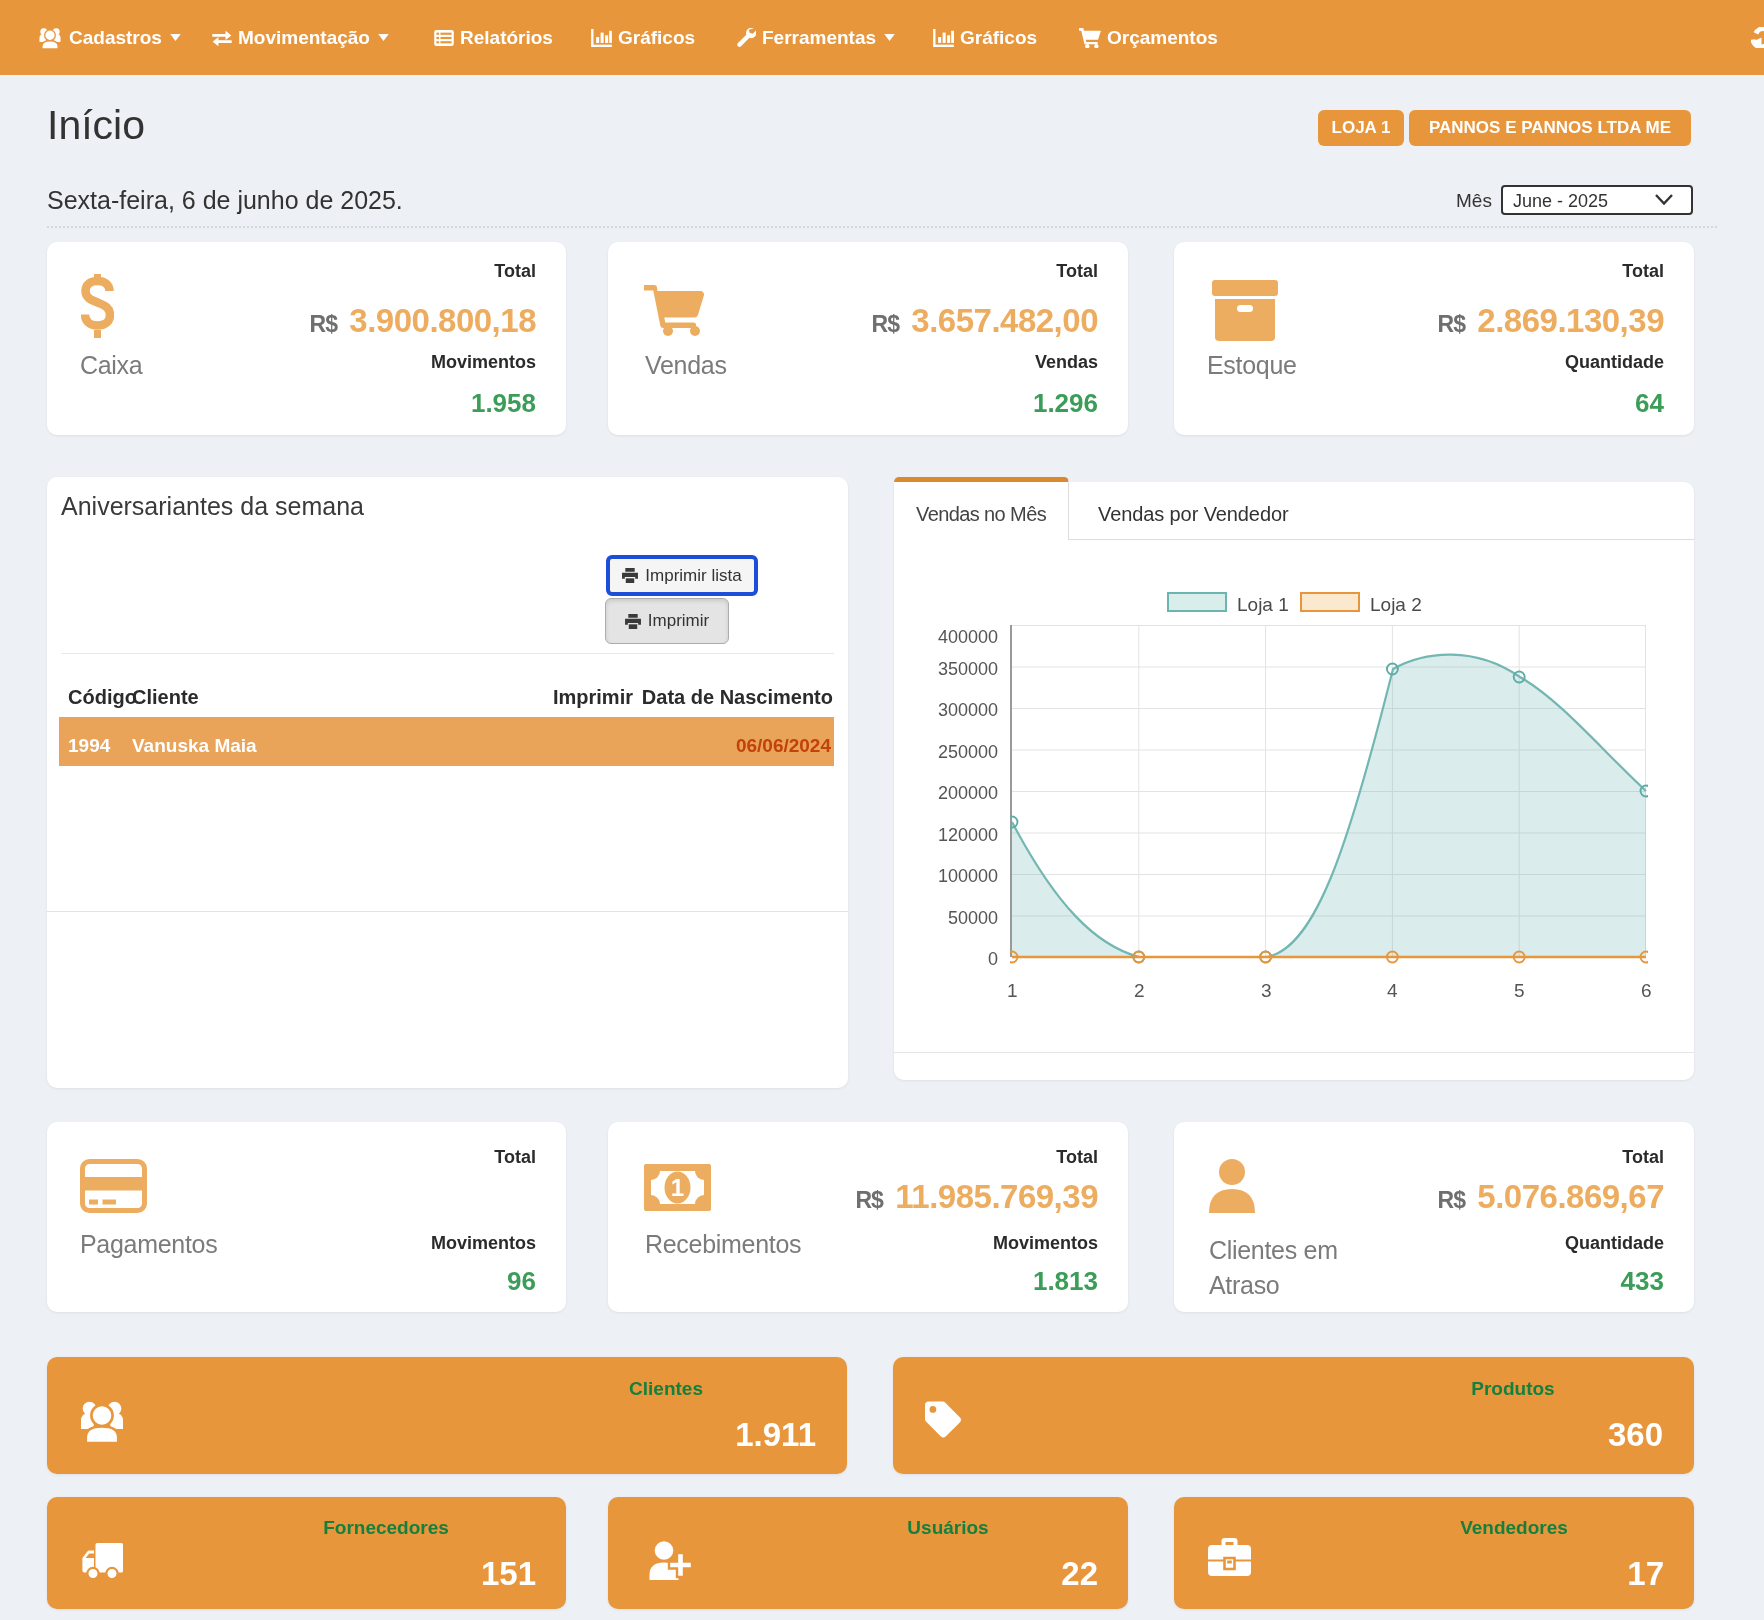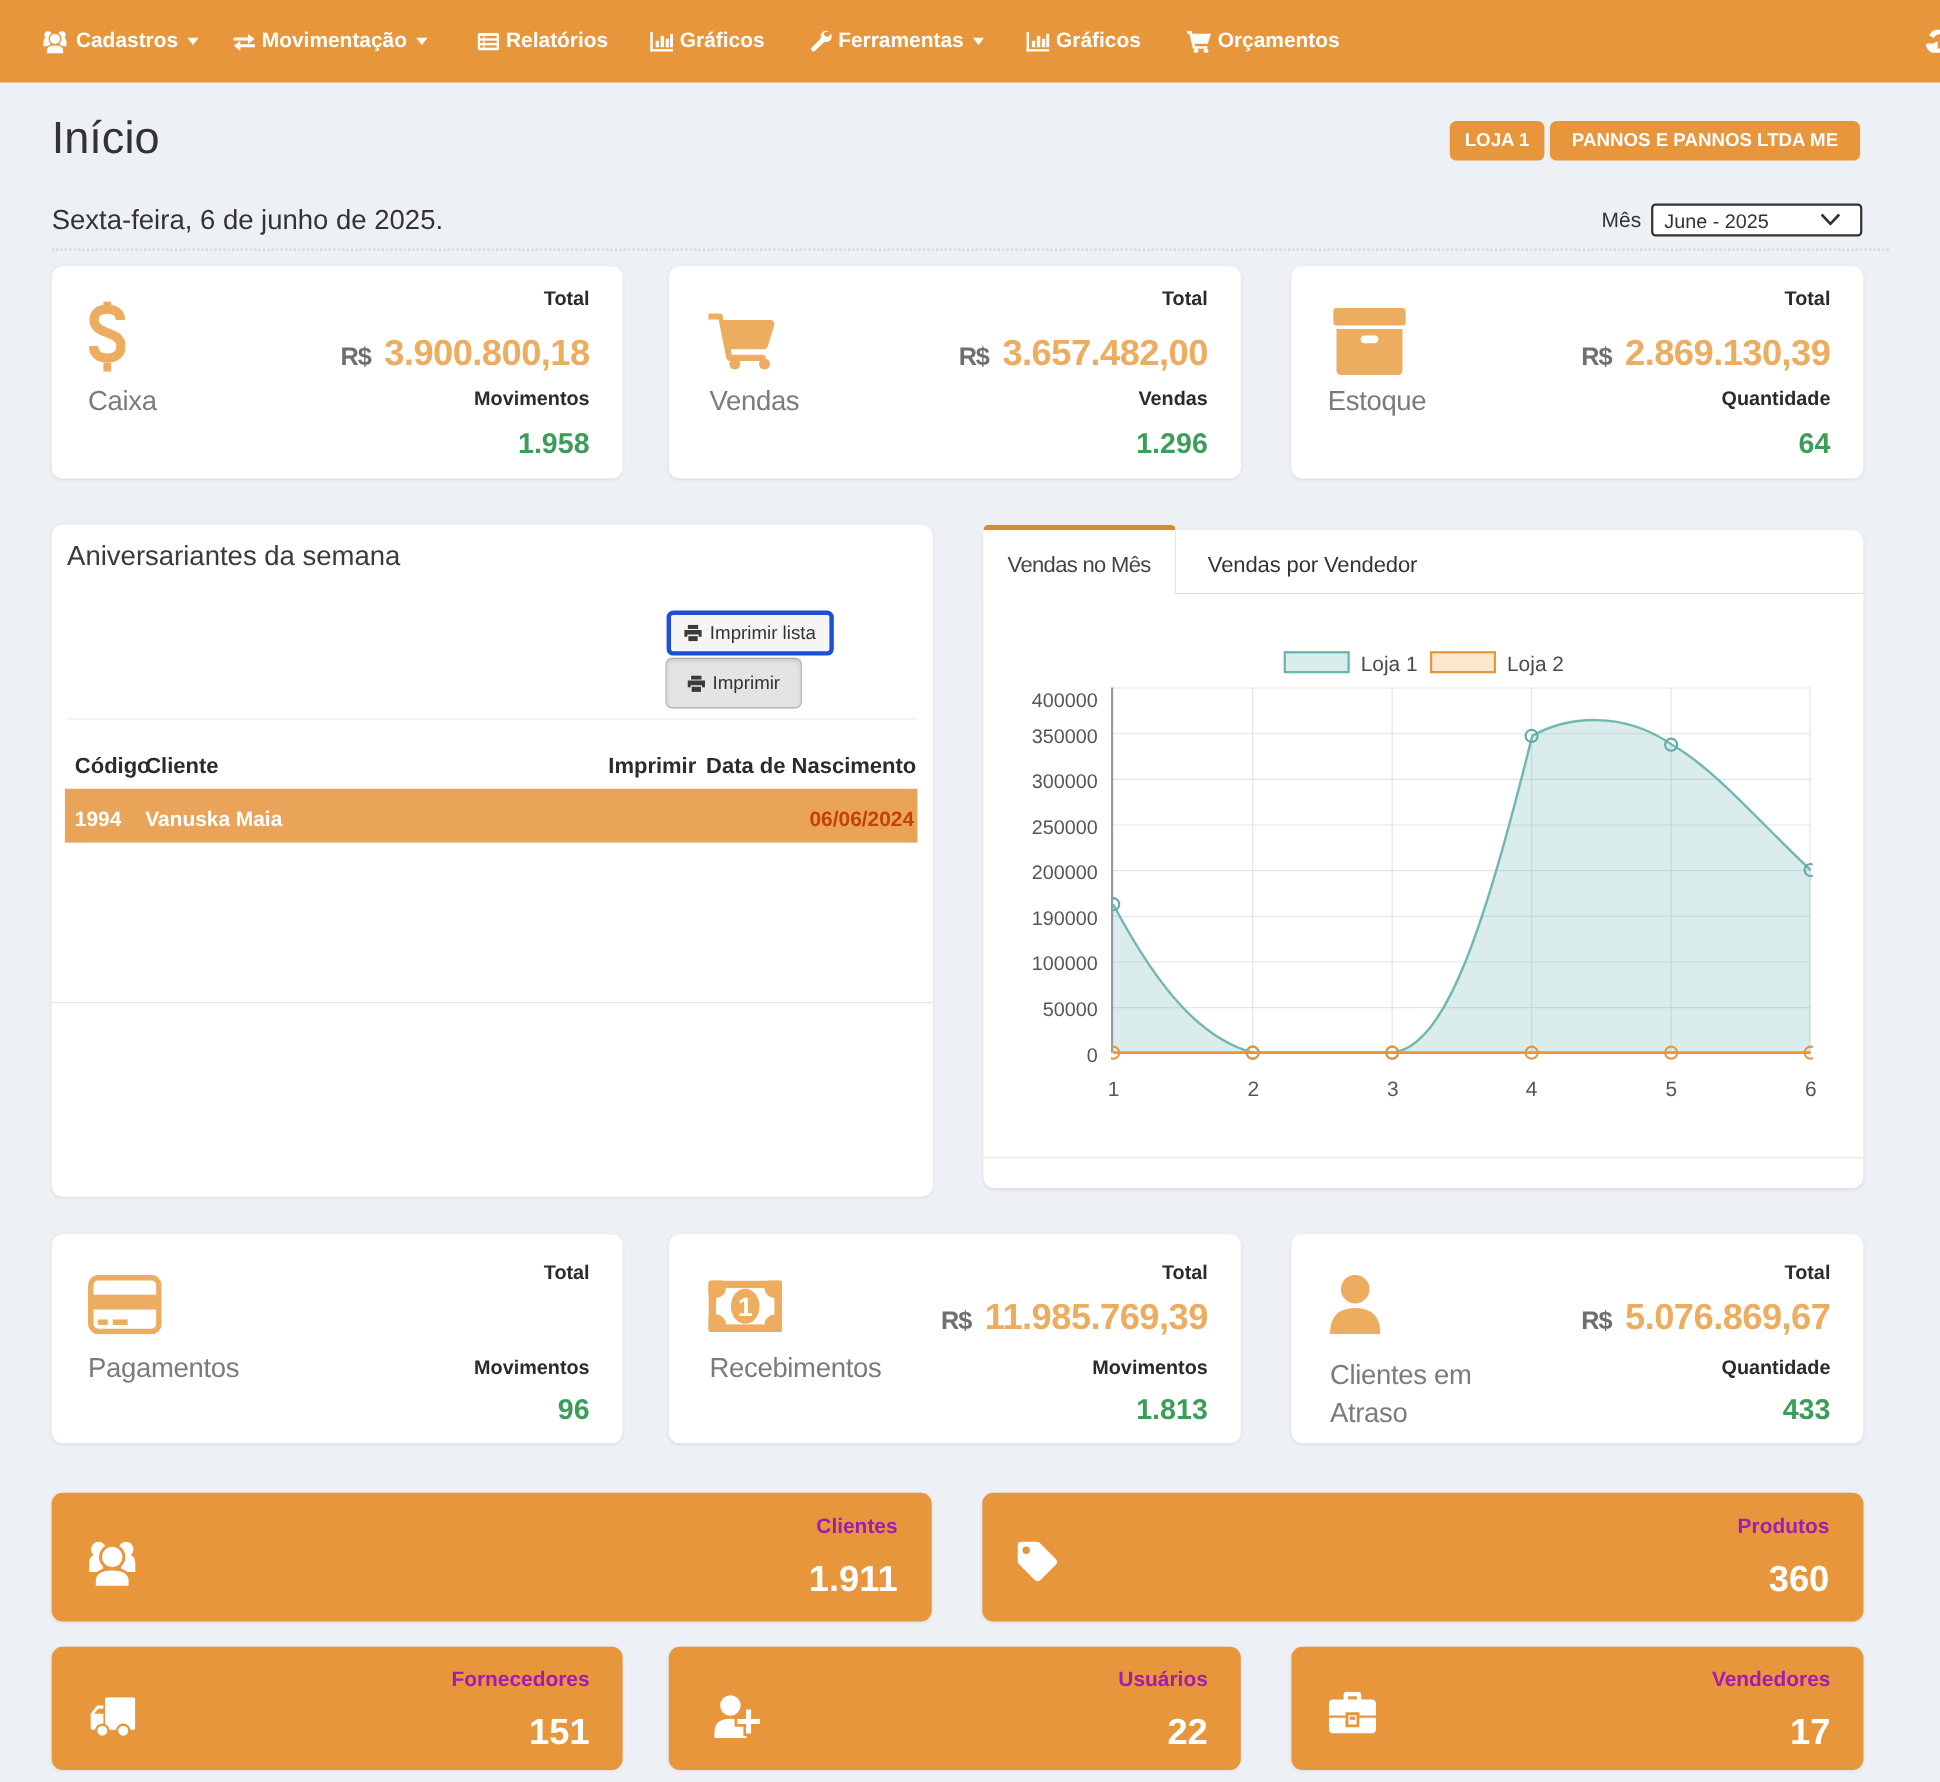--- a/index.html
+++ b/index.html
@@ -13,21 +13,21 @@
 .opanel { position:absolute; background:#E8963C; border-radius:10px; box-shadow:0 1px 3px rgba(0,0,0,0.07); }
 .t { position:absolute; white-space:nowrap; line-height:1; }
 .r { text-align:right; }
 .lblsm { font-size:18px; font-weight:700; color:#2b2b2b; }
 .catlbl { font-size:25px; color:#7b7b7b; letter-spacing:-0.3px; }
 .grn { font-weight:700; color:#3C9D59; }
 .num { font-weight:700; color:#EDAD60; font-size:33px; letter-spacing:-0.5px; }
 .rs { font-weight:700; color:#6f6f6f; font-size:23px; letter-spacing:-1px; margin-right:7px; }
 .btn { position:absolute; display:flex; align-items:center; justify-content:center; font-size:17px; color:#333; border-radius:6px; }
 .btn svg { margin-right:7px; }
-.olbl { font-size:19px; font-weight:700; color:#a21caf; }
+.olbl { font-size:19px; font-weight:700; color:#15803d;text-align:center; }
 .onum { font-size:33px; font-weight:700; color:#fff; }
 .axy { font-size:18px; color:#555; }
 .axx { font-size:19px; color:#555; }
 </style>
 </head>
 <body>
 <div id="page">
 
 <div class="nav"></div>
 <div class="navitem" style="left:37px;justify-content:flex-end;">
@@ -241,21 +241,21 @@
           <circle cx="634" cy="332" r="5.5"></circle>
 </g>
 </g>
 </svg>
 
 <div class="t r axy" style="left:898px;top:618px;width:100px;margin-top:10px;">400000</div>
 <div class="t r axy" style="left:898px;top:660px;width:100px;">350000</div>
 <div class="t r axy" style="left:898px;top:701px;width:100px;">300000</div>
 <div class="t r axy" style="left:898px;top:743px;width:100px;">250000</div>
 <div class="t r axy" style="left:898px;top:784px;width:100px;">200000</div>
-<div class="t r axy" style="left:898px;top:826px;width:100px;">190000</div>
+<div class="t r axy" style="left:898px;top:826px;width:100px;">120000</div>
 <div class="t r axy" style="left:898px;top:867px;width:100px;">100000</div>
 <div class="t r axy" style="left:898px;top:909px;width:100px;">50000</div>
 <div class="t r axy" style="left:898px;top:950px;width:100px;">0</div>
 <div class="t axx" style="left:1007px;top:981px;">1</div>
 <div class="t axx" style="left:1134px;top:981px;">2</div>
 <div class="t axx" style="left:1261px;top:981px;">3</div>
 <div class="t axx" style="left:1387px;top:981px;">4</div>
 <div class="t axx" style="left:1514px;top:981px;">5</div>
 <div class="t axx" style="left:1641px;top:981px;">6</div>
 

